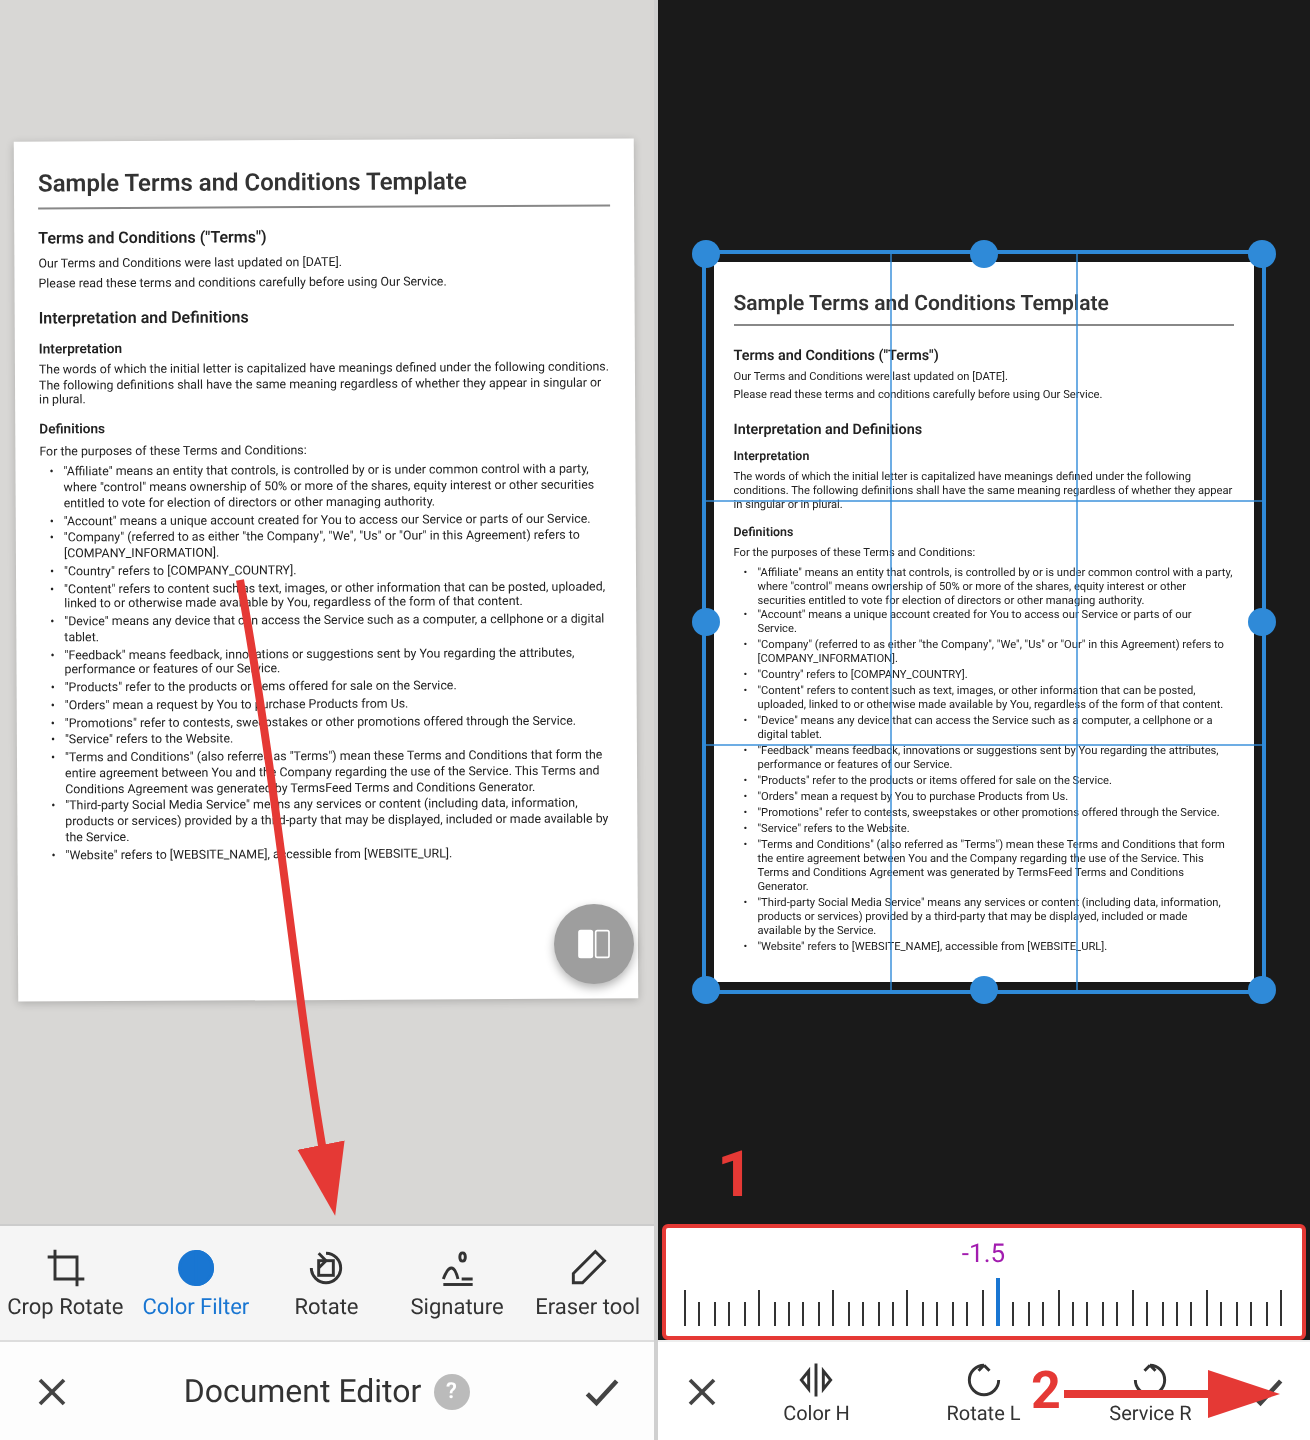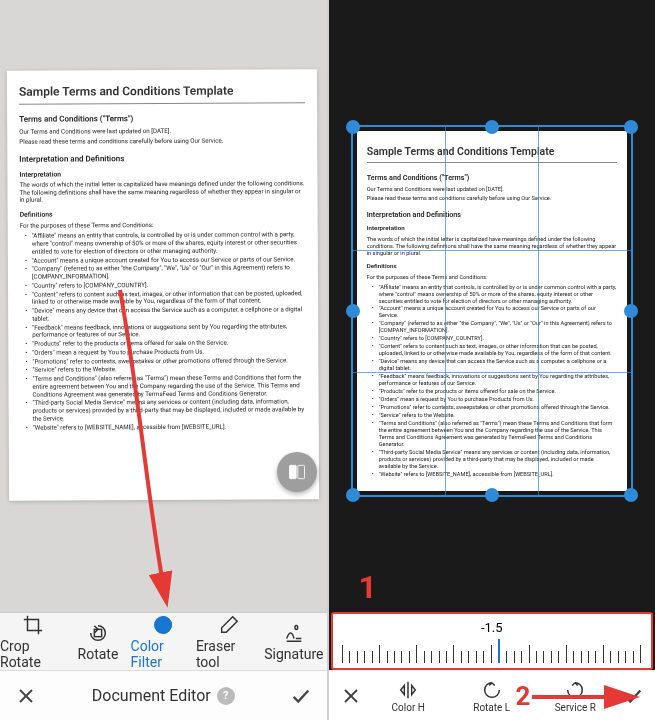--- a/index.html
+++ b/index.html
@@ -121,21 +121,21 @@
     border-top:1px solid #ccc;
     display:flex;
     align-items:center;
     justify-content:space-around;
     height:58px;
     position:relative;
     color:#333;
   }
   .tb-item {
     display:flex; flex-direction:column; align-items:center; gap:2px;
-    font-size:14px; color:#333; flex:1; padding:4px 0;
+    font-size:11px; color:#333; flex:1; padding:4px 0;
   }
   .tb-item.active { color:#1976d2; }
   .tb-item .ic { width:22px; height:22px; display:flex;align-items:center;justify-content:center; }
   .tb-item svg { stroke:#333; fill:none; stroke-width:1.6; }
   .tb-item.active svg { stroke:#1976d2; fill:#1976d2; }
 
   .bottombar {
     background:#fdfdfd;
     display:flex;
     align-items:center;
@@ -156,21 +156,21 @@
   
   .ruler-block {
     background:#fff;
     height:58px;
     border:2px solid #e53935;
     border-radius:3px;
     margin:0 2px;
     position:relative;
     display:flex;flex-direction:column;align-items:center;justify-content:center;
   }
-  .ruler-val { font-size:13px; color:#000000; margin-bottom:4px;}
+  .ruler-val { font-size:13px; color:#a21caf; margin-bottom:4px;}
   .ruler {
     width:94%; height:24px; position:relative;
     display:flex; align-items:flex-end; justify-content:space-between;
   }
   .tick{width:1px;background:#333;height:12px;}
   .tick.major{height:18px;}
   .tick.center{background:#1976d2;height:24px;width:2px;}
   
   .right-toolbar {
     background:#fff; display:flex; align-items:center; height:50px;
@@ -249,55 +249,55 @@
 
     <div class="toolbar">
       <div class="tb-item">
         <span class="ic">
           <svg width="22" height="22" viewBox="0 0 24 24">
               <path d="M6 2v16h16M2 6h16v16"></path>
             </svg>
         </span>
         <span>Crop Rotate</span>
       </div>
+      <div class="tb-item active">
+        <span class="ic">
+          <svg width="22" height="22" viewBox="0 0 24 24">
+              <circle cx="12" cy="12" r="9"></circle>
+              <path d="M12 3a9 9 0 010 18z" fill="#1976d2"></path>
+            </svg>
+        </span>
+        <span>Color Filter</span>
+      </div>
       <div class="tb-item">
         <span class="ic">
           <svg width="22" height="22" viewBox="0 0 24 24">
               <path d="M4 12a8 8 0 108-8"></path>
               <path d="M8 8l4-4-4-4" transform="translate(0,4)"></path>
               <rect x="8" y="8" width="8" height="8"></rect>
             </svg>
         </span>
         <span>Rotate</span>
       </div>
-      <div class="tb-item active">
-        <span class="ic">
-          <svg width="22" height="22" viewBox="0 0 24 24">
-              <circle cx="12" cy="12" r="9"></circle>
-              <path d="M12 3a9 9 0 010 18z" fill="#1976d2"></path>
-            </svg>
-        </span>
-        <span>Color Filter</span>
-      </div>
-      <div class="tb-item">
-        <span class="ic">
-          <svg width="22" height="22" viewBox="0 0 24 24">
-              <path d="M16 3l5 5-12 12H4v-5z"></path>
-            </svg>
-        </span>
-        <span>Eraser tool</span>
-      </div>
       <div class="tb-item">
         <span class="ic">
           <svg width="22" height="22" viewBox="0 0 24 24">
               <path d="M4 18c3-8 6-8 8 0M14 18h6M16 6c0 3-3 3-3 0s3-3 3 0z"></path>
               <line x1="4" y1="21" x2="20" y2="21"></line>
             </svg>
         </span>
         <span>Signature</span>
+      </div>
+      <div class="tb-item">
+        <span class="ic">
+          <svg width="22" height="22" viewBox="0 0 24 24">
+              <path d="M16 3l5 5-12 12H4v-5z"></path>
+            </svg>
+        </span>
+        <span>Eraser tool</span>
       </div>
     </div>
 
     <div class="bottombar">
       <div class="bb-close">
         <svg width="18" height="18" viewBox="0 0 24 24" stroke="#444" stroke-width="2.5">
             <line x1="4" y1="4" x2="20" y2="20"></line>
             <line x1="20" y1="4" x2="4" y2="20"></line>
           </svg>
       </div>

